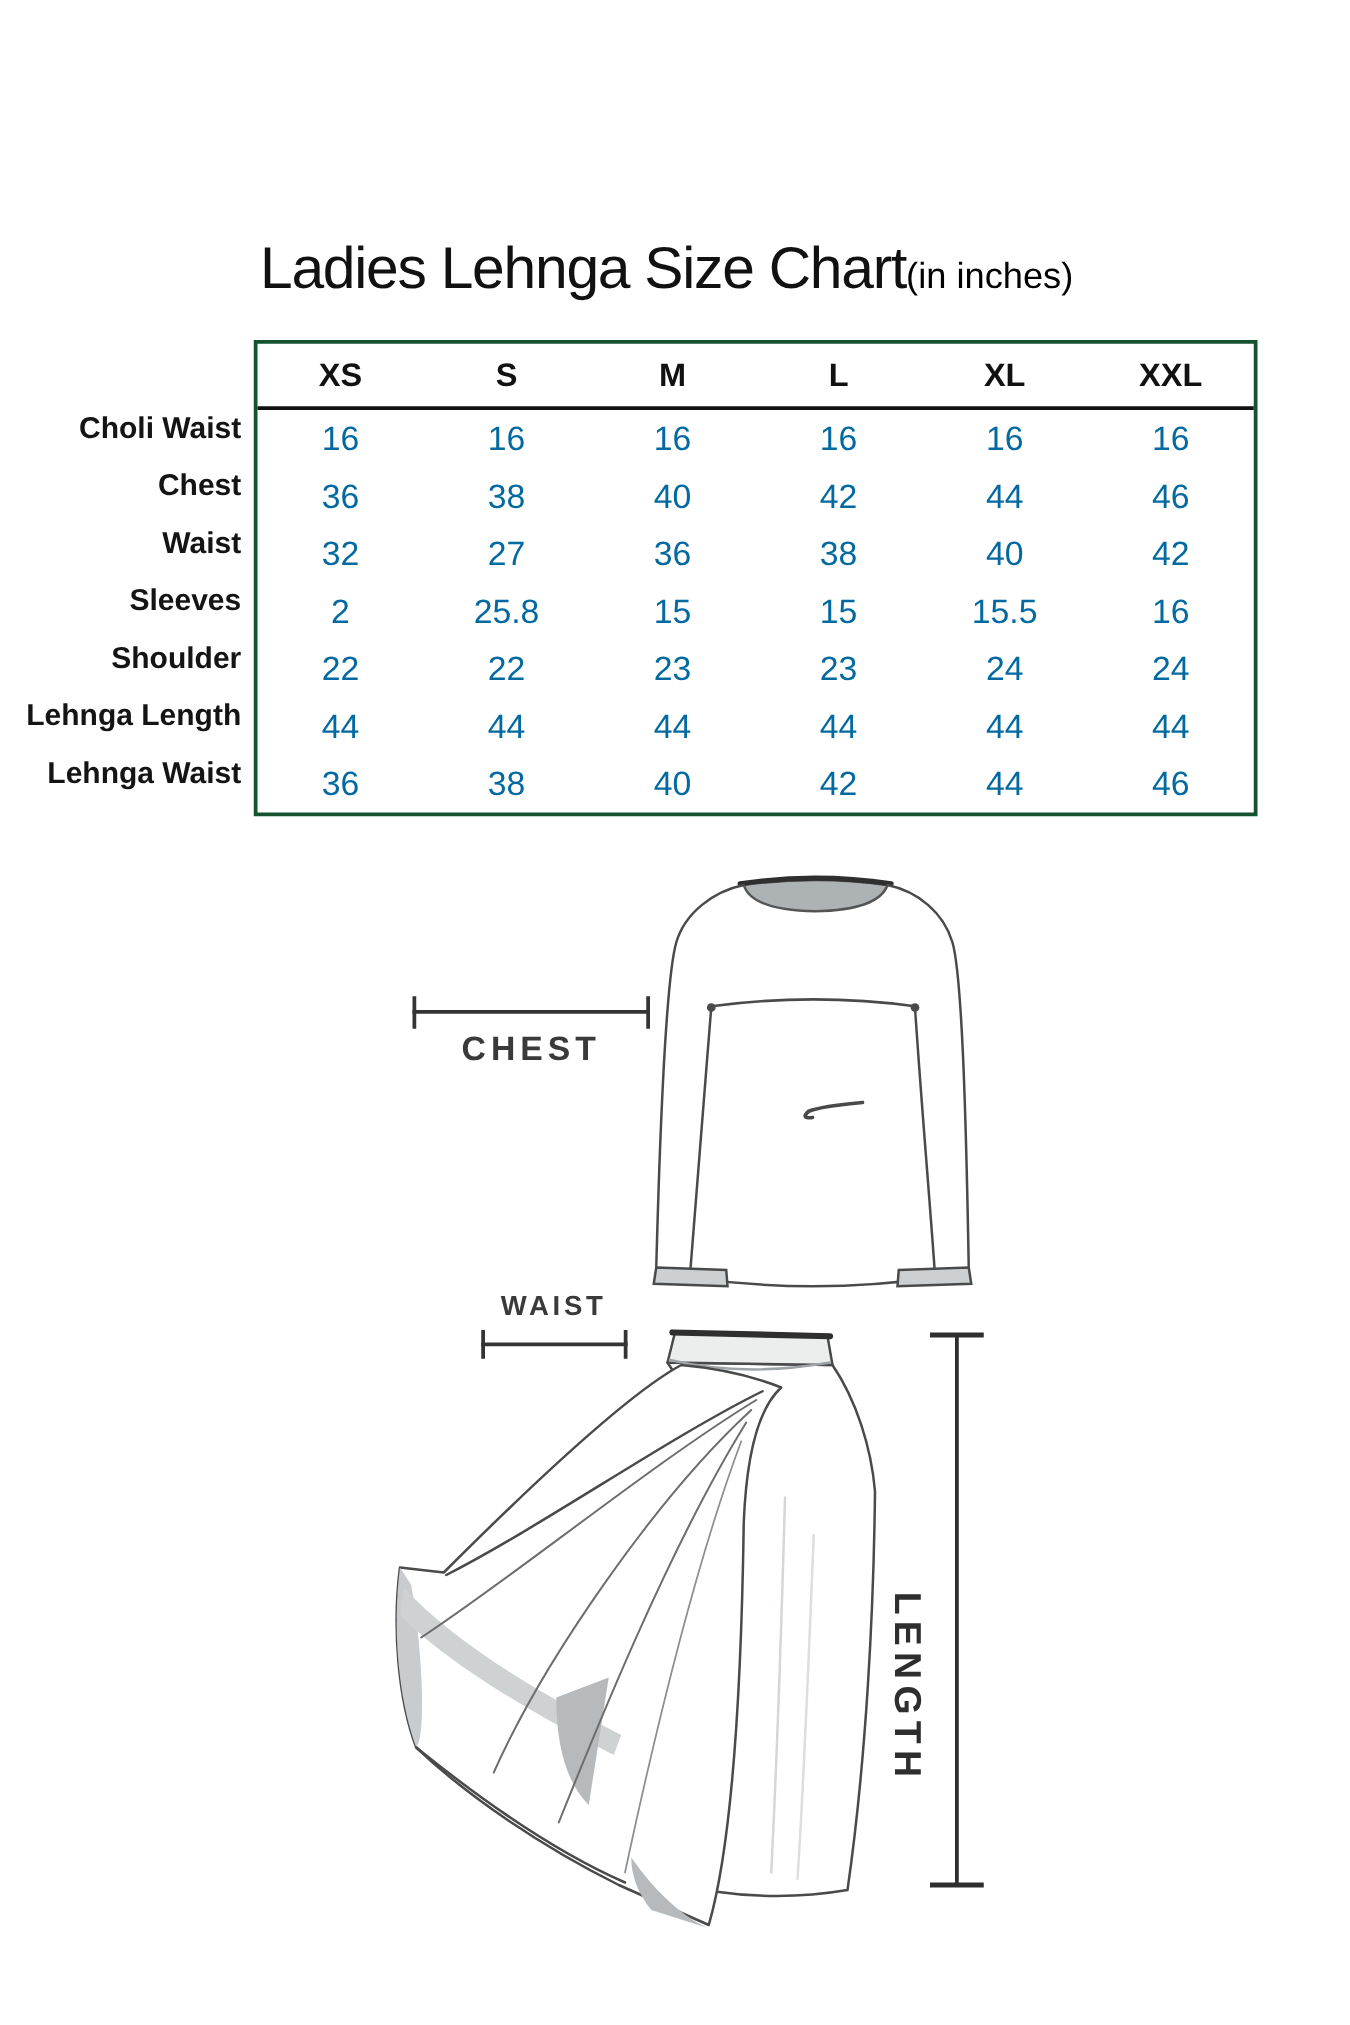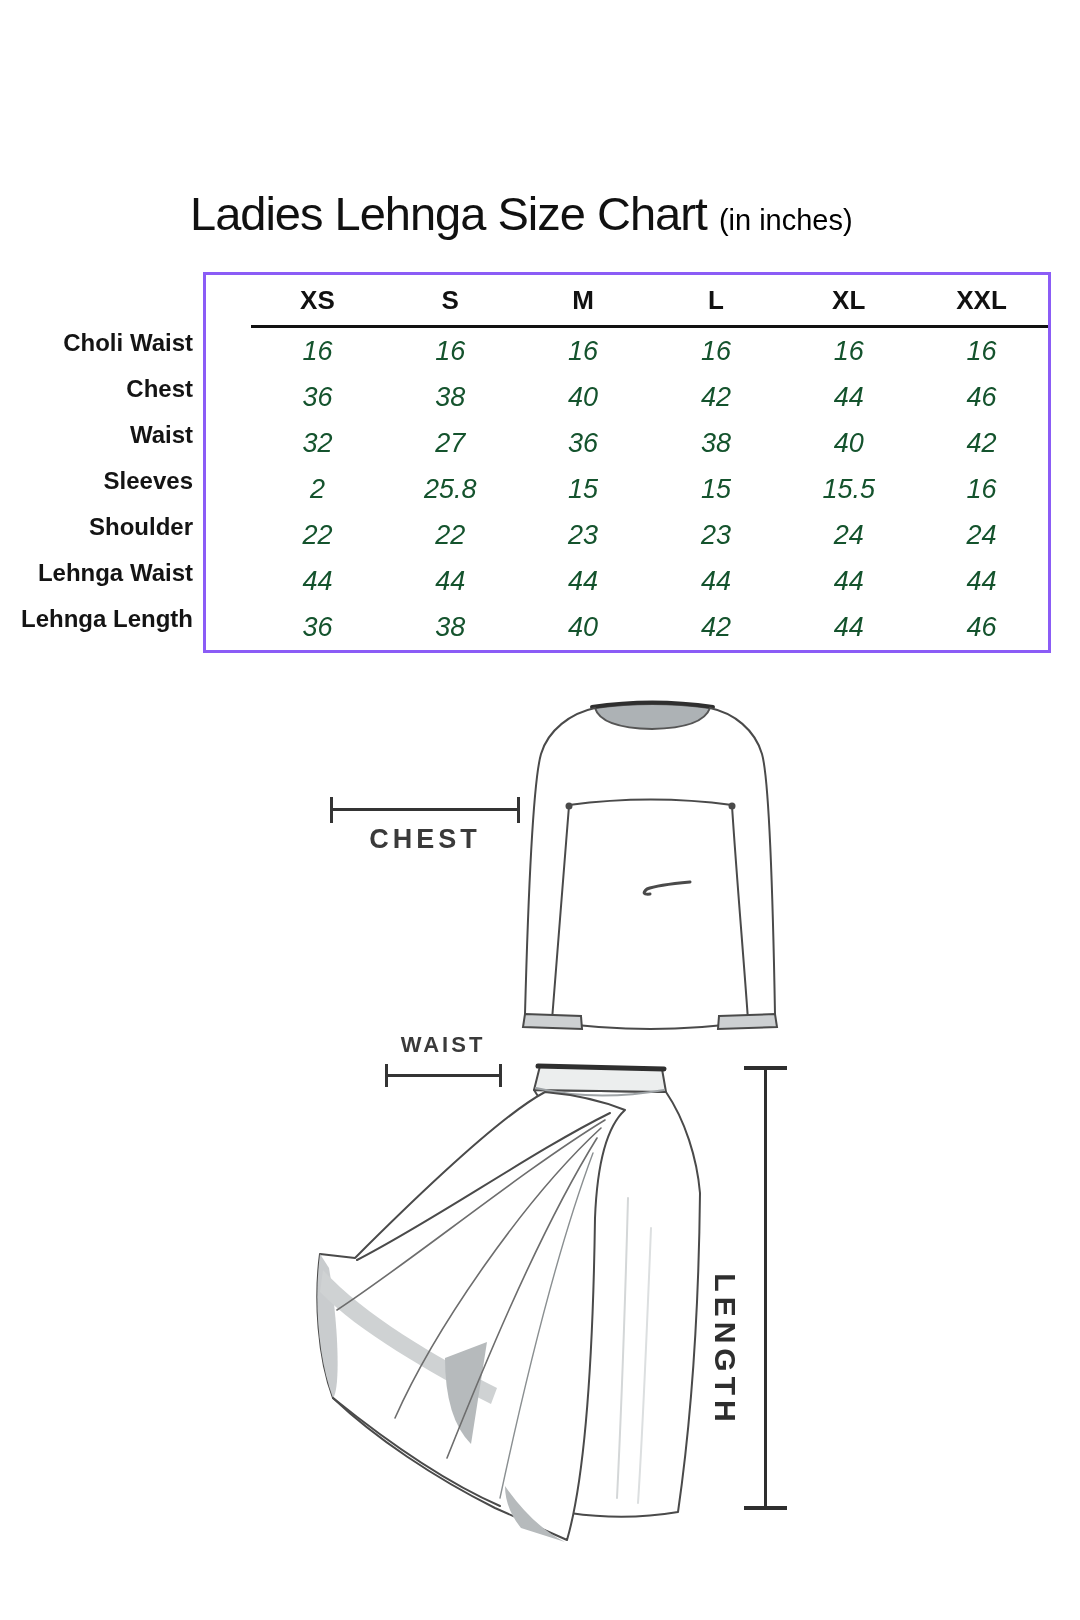--- a/index.html
+++ b/index.html
@@ -11,43 +11,43 @@
 
   
   .logo{position:absolute;left:838px;top:110px;display:flex;align-items:center;gap:4px;}
   .logo-text{
     font-family:"Liberation Serif","DejaVu Serif",serif;
     font-size:42px;font-weight:600;letter-spacing:2px;color:#1b1b1b;
   }
   .logo-figure svg{display:block;}
 
   
-  .title-row{position:absolute;left:190px;top:186px;display:flex;align-items:baseline;gap:12px;white-space:nowrap;text-align:center;}
+  .title-row{position:absolute;left:208px;top:186px;display:flex;align-items:baseline;white-space:nowrap;text-align:center;}
   .title-main{font-size:47px;font-weight:500;letter-spacing:-1px;color:#111;}
   .title-sub{font-size:29px;font-weight:400;color:#000000;}
 
   
   .size-chart{position:absolute;left:30px;top:272px;display:flex;}
   .labels-col{width:173px;display:flex;flex-direction:column;}
   .labels-spacer{height:56px;}
   .row-label{
     height:46px;display:flex;align-items:center;justify-content:flex-end;
     padding-right:10px;font-weight:bold;font-size:24px;color:#141414;
     transform:translateY(-8px);white-space:nowrap;
   }
-  .table-box{width:797px;border:3px solid #8b5cf6;background:#fff;box-sizing:content-box;padding-left:45px;}
+  .table-box{width:797px;border:3px solid #14532d;background:#fff;box-sizing:content-box;}
   .head-row{height:50px;display:flex;border-bottom:3px solid #111;}
   .head-cell{
     flex:1;display:flex;align-items:center;justify-content:center;
     font-weight:bold;font-size:26px;color:#111;
   }
   .val-row{height:46px;display:flex;}
   .val-cell{
     flex:1;display:flex;align-items:center;justify-content:center;
-    font-size:27px;color:#14532d;font-style:italic;
+    font-size:27px;color:#0369a1;
   }
 
   
   .measure-h{position:absolute;height:3px;background:#343434;}
   .measure-h::before,.measure-h::after{
     content:"";position:absolute;top:-11px;width:3px;height:26px;background:#343434;
   }
   .measure-h::before{left:0;}
   .measure-h::after{right:0;}
 
@@ -88,22 +88,22 @@
   </div>
 
   <div class="size-chart">
     <div class="labels-col">
       <div class="labels-spacer"></div>
       <div class="row-label">Choli Waist</div>
       <div class="row-label">Chest</div>
       <div class="row-label">Waist</div>
       <div class="row-label">Sleeves</div>
       <div class="row-label">Shoulder</div>
+      <div class="row-label">Lehnga Length</div>
       <div class="row-label">Lehnga Waist</div>
-      <div class="row-label">Lehnga Length</div>
     </div>
 
     <div class="table-box">
       <div class="head-row">
         <div class="head-cell">XS</div>
         <div class="head-cell">S</div>
         <div class="head-cell">M</div>
         <div class="head-cell">L</div>
         <div class="head-cell">XL</div>
         <div class="head-cell">XXL</div>

